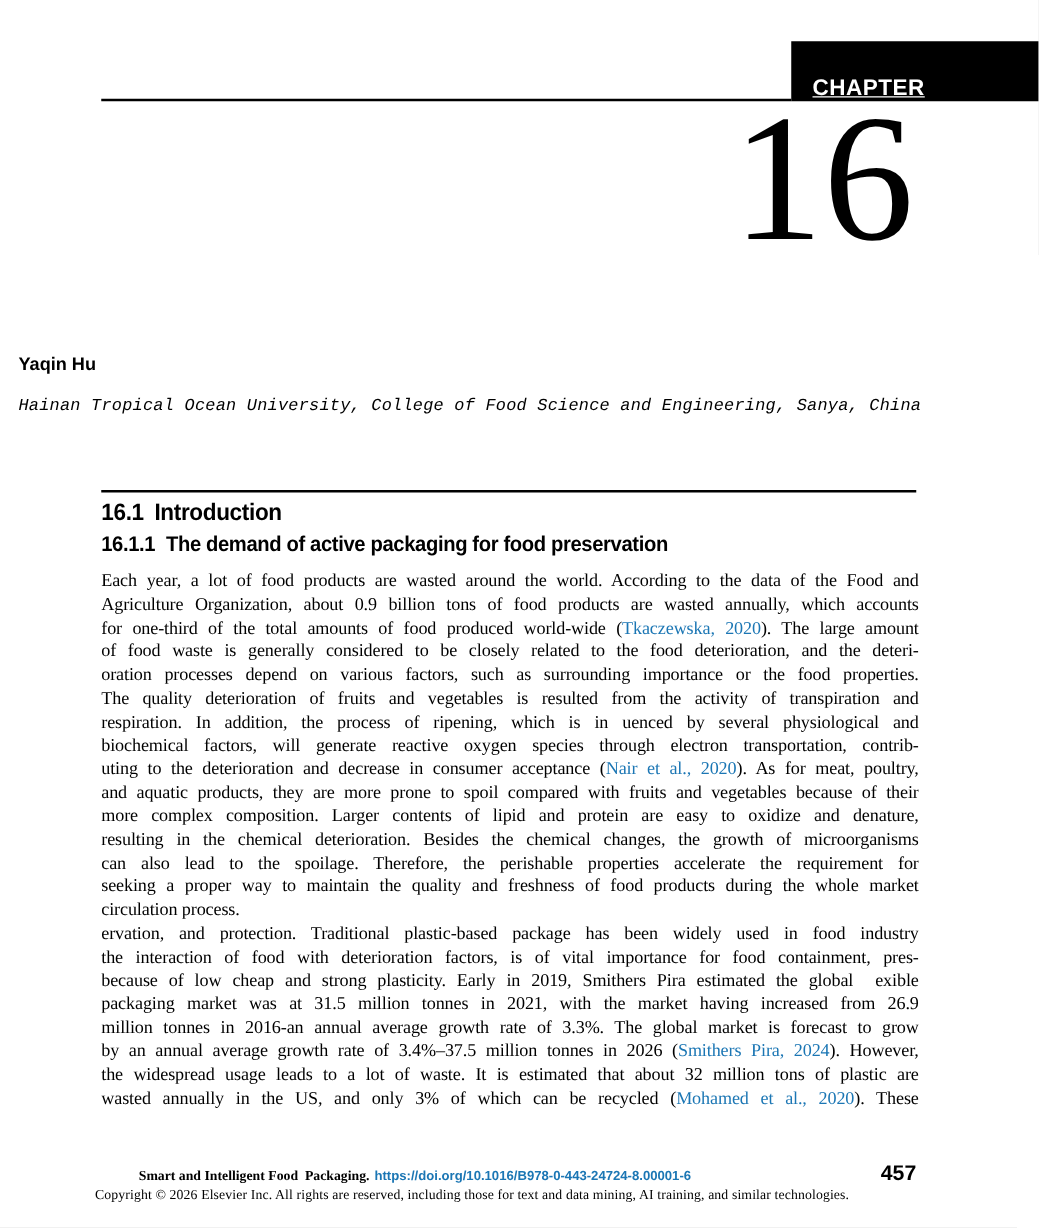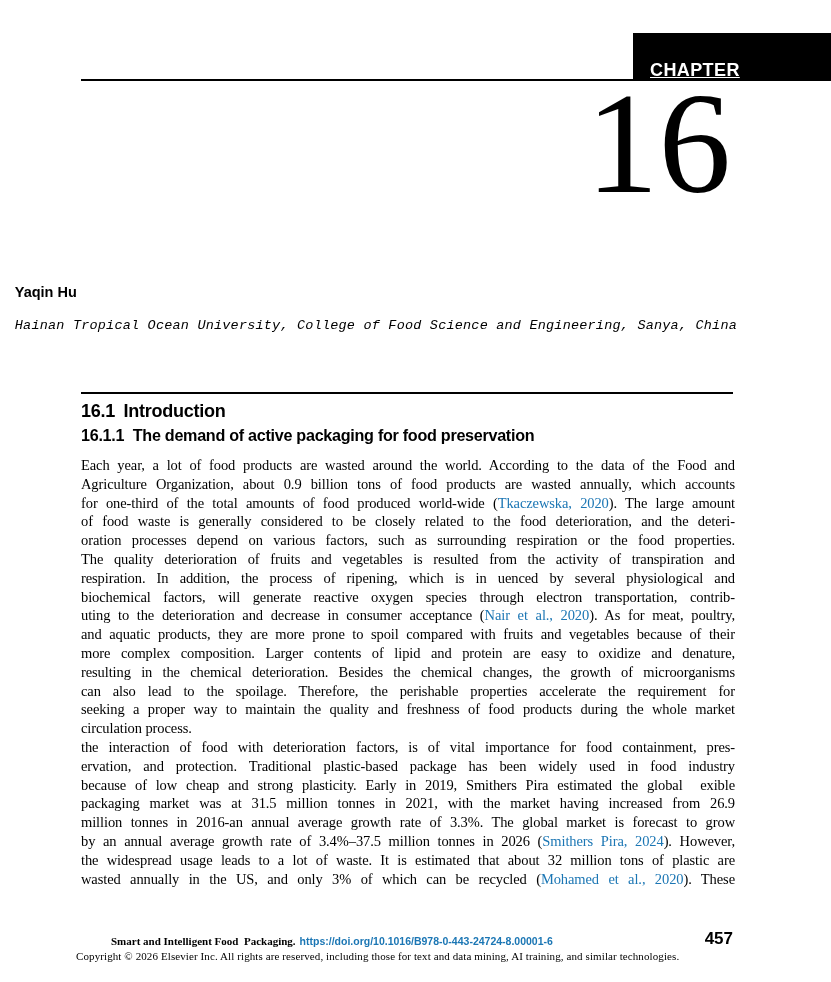--- a/index.html
+++ b/index.html
@@ -97,35 +97,35 @@
   <div class="sec-h2">
     <span class="sec-num">16.1.1</span><span>The demand of active packaging for food preservation</span>
   </div>
 
   <div class="body-text">
       <div>
         <div class="line"><span>Each year, a lot of food products are wasted around the world. According to the data of the Food and</span></div>
         <div class="line"><span>Agriculture Organization, about 0.9 billion tons of food products are wasted annually, which accounts</span></div>
         <div class="line"><span>for one-third of the total amounts of food produced world-wide (</span><span class="cite">Tkaczewska, 2020</span><span>). The large amount</span></div>
         <div class="line"><span>of food waste is generally considered to be closely related to the food deterioration, and the deteri-</span></div>
-        <div class="line"><span>oration processes depend on various factors, such as surrounding respiration or the food properties.</span></div>
+        <div class="line"><span>oration processes depend on various factors, such as surrounding importance or the food properties.</span></div>
         <div class="line"><span>The quality deterioration of fruits and vegetables is resulted from the activity of transpiration and</span></div>
         <div class="line"><span>respiration. In addition, the process of ripening, which is in uenced by several physiological and</span></div>
         <div class="line"><span>biochemical factors, will generate reactive oxygen species through electron transportation, contrib-</span></div>
         <div class="line"><span>uting to the deterioration and decrease in consumer acceptance (</span><span class="cite">Nair et al., 2020</span><span>). As for meat, poultry,</span></div>
         <div class="line"><span>and aquatic products, they are more prone to spoil compared with fruits and vegetables because of their</span></div>
         <div class="line"><span>more complex composition. Larger contents of lipid and protein are easy to oxidize and denature,</span></div>
         <div class="line"><span>resulting in the chemical deterioration. Besides the chemical changes, the growth of microorganisms</span></div>
         <div class="line"><span>can also lead to the spoilage. Therefore, the perishable properties accelerate the requirement for</span></div>
         <div class="line"><span>seeking a proper way to maintain the quality and freshness of food products during the whole market</span></div>
         <div class="line flush"><span>circulation process.</span></div>
       </div>
       <div>
+        <div class="line"><span>ervation, and protection. Traditional plastic-based package has been widely used in food industry</span></div>
         <div class="line"><span>the interaction of food with deterioration factors, is of vital importance for food containment, pres-</span></div>
-        <div class="line"><span>ervation, and protection. Traditional plastic-based package has been widely used in food industry</span></div>
         <div class="line"><span>because of low cheap and strong plasticity. Early in 2019, Smithers Pira estimated the global&nbsp;&nbsp;exible</span></div>
         <div class="line"><span>packaging market was at 31.5 million tonnes in 2021, with the market having increased from 26.9</span></div>
         <div class="line"><span>million tonnes in 2016-an annual average growth rate of 3.3%. The global market is forecast to grow</span></div>
         <div class="line"><span>by an annual average growth rate of 3.4%–37.5 million tonnes in 2026 (</span><span class="cite">Smithers Pira, 2024</span><span>). However,</span></div>
         <div class="line"><span>the widespread usage leads to a lot of waste. It is estimated that about 32 million tons of plastic are</span></div>
         <div class="line"><span>wasted annually in the US, and only 3% of which can be recycled (</span><span class="cite">Mohamed et al., 2020</span><span>). These</span></div>
       </div>
     </div>
 
   <div class="footer-line1"><span class="book-title">Smart and Intelligent Food&nbsp; Packaging.</span><span class="doi-link">https://doi.org/10.1016/B978-0-443-24724-8.00001-6</span></div>

